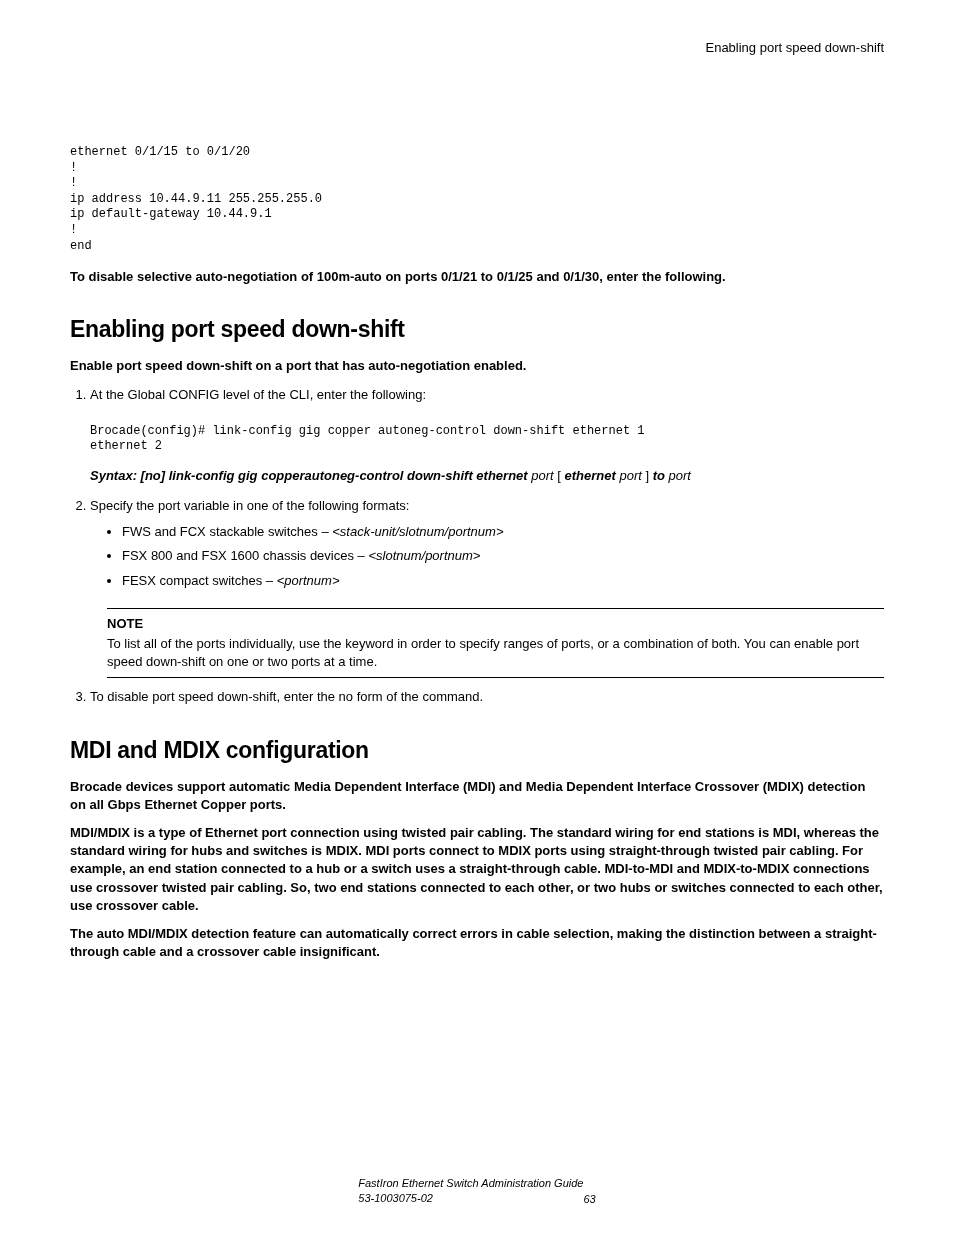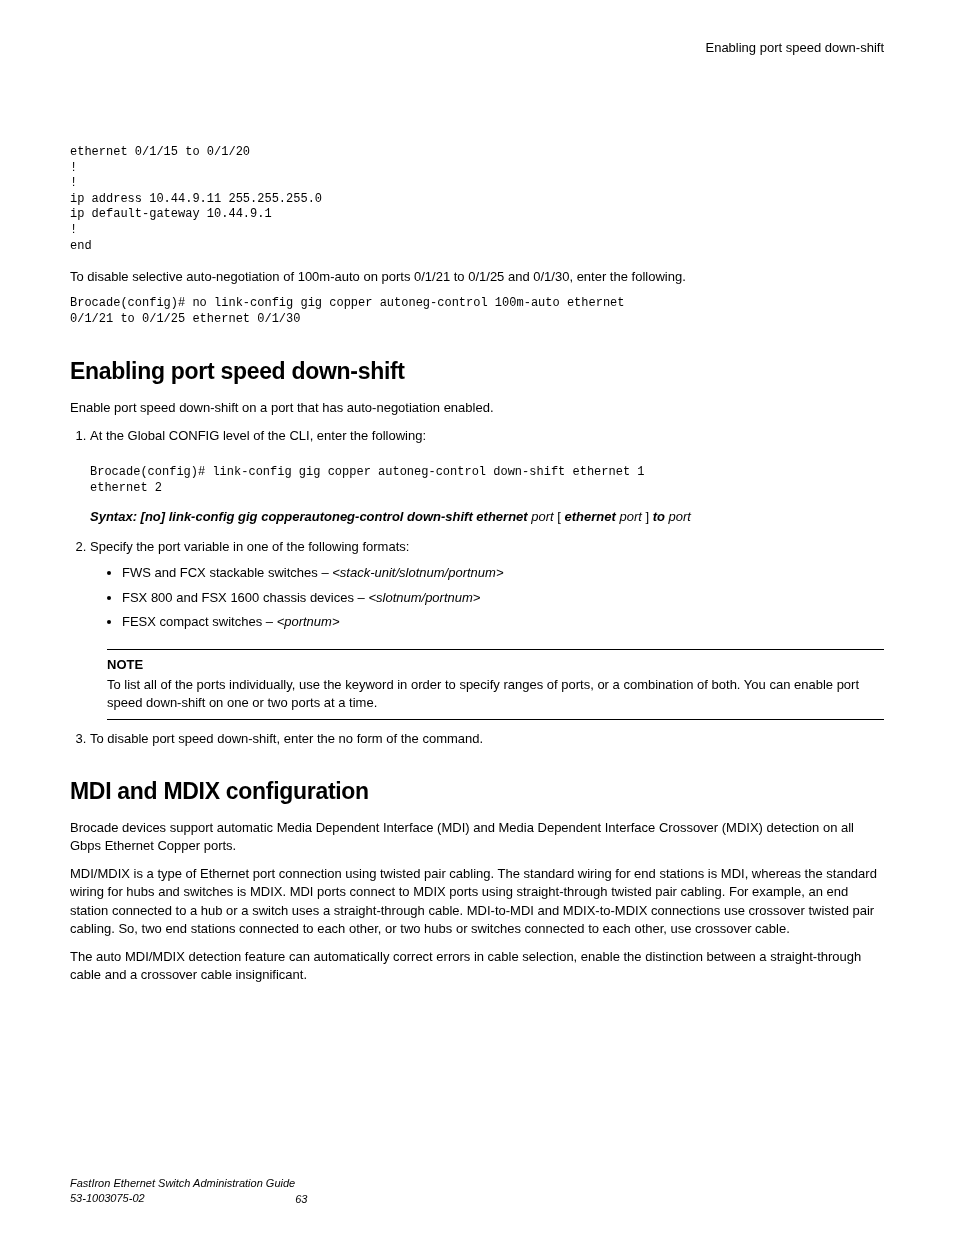--- a/index.html
+++ b/index.html
@@ -25,20 +25,21 @@
   .code-block {
     font-family: "Courier New", Courier, monospace;
     font-size: 12px;
     white-space: pre;
     margin: 10px 0 14px 0;
     line-height: 1.3;
   }
   .para {
     margin: 10px 0 10px 0;
     line-height: 1.4;
+    font-weight: bold;
   }
   h2.section {
     font-family: Arial, Helvetica, sans-serif;
     font-weight: bold;
     font-size: 23px;
     letter-spacing: -0.3px;
     margin: 30px 0 14px 0;
     transform: scaleY(1.05);
   }
   ol.steps {
@@ -87,21 +88,21 @@
     line-height: 1.4;
   }
   .footer {
     position: absolute;
     bottom: 30px;
     left: 70px;
     right: 70px;
     font-size: 11px;
     font-style: italic;
     display: flex;
-    justify-content: flex-start;
+    justify-content: center;
     align-items: flex-end;
   }
   .footer .left {
     line-height: 1.3;
   }
   .footer .right {
     font-style: italic;
   }
   .italic { font-style: italic; }
   .bold { font-weight: bold; font-style: italic; }
@@ -116,22 +117,20 @@
   <div class="code-block">ethernet 0/1/15 to 0/1/20
 !
 !
 ip address 10.44.9.11 255.255.255.0
 ip default-gateway 10.44.9.1
 !
 end</div>
 
   <div class="para">To disable selective auto-negotiation of 100m-auto on ports 0/1/21 to 0/1/25 and 0/1/30, enter the following.</div>
 
-  <div class="code-block">Brocade(config)# no link-config gig copper autoneg-control 100m-auto ethernet
-0/1/21 to 0/1/25 ethernet 0/1/30</div>
 
   <h2 class="section">Enabling port speed down-shift</h2>
 
   <div class="para">Enable port speed down-shift on a port that has auto-negotiation enabled.</div>
 
   <ol class="steps">
     <li>
       <span>At the Global CONFIG level of the CLI, enter the following:</span>
       <div class="substep-code">Brocade(config)# link-config gig copper autoneg-control down-shift ethernet 1
 ethernet 2</div>
@@ -153,21 +152,21 @@
     </li>
     <li>
       <span>To disable port speed down-shift, enter the no form of the command.</span>
     </li>
   </ol>
 
   <h2 class="section">MDI and MDIX configuration</h2>
 
   <div class="para">Brocade devices support automatic Media Dependent Interface (MDI) and Media Dependent Interface Crossover (MDIX) detection on all Gbps Ethernet Copper ports.</div>
   <div class="para">MDI/MDIX is a type of Ethernet port connection using twisted pair cabling. The standard wiring for end stations is MDI, whereas the standard wiring for hubs and switches is MDIX. MDI ports connect to MDIX ports using straight-through twisted pair cabling. For example, an end station connected to a hub or a switch uses a straight-through cable. MDI-to-MDI and MDIX-to-MDIX connections use crossover twisted pair cabling. So, two end stations connected to each other, or two hubs or switches connected to each other, use crossover cable.</div>
-  <div class="para">The auto MDI/MDIX detection feature can automatically correct errors in cable selection, enable the distinction between a straight-through cable and a crossover cable insignificant.</div>
+  <div class="para">The auto MDI/MDIX detection feature can automatically correct errors in cable selection, making the distinction between a straight-through cable and a crossover cable insignificant.</div>
 
   <div class="footer">
     <div class="left">
       <div>FastIron Ethernet Switch Administration Guide</div>
       <div>53-1003075-02</div>
     </div>
     <div class="right">63</div>
   </div>
 
 </div>

